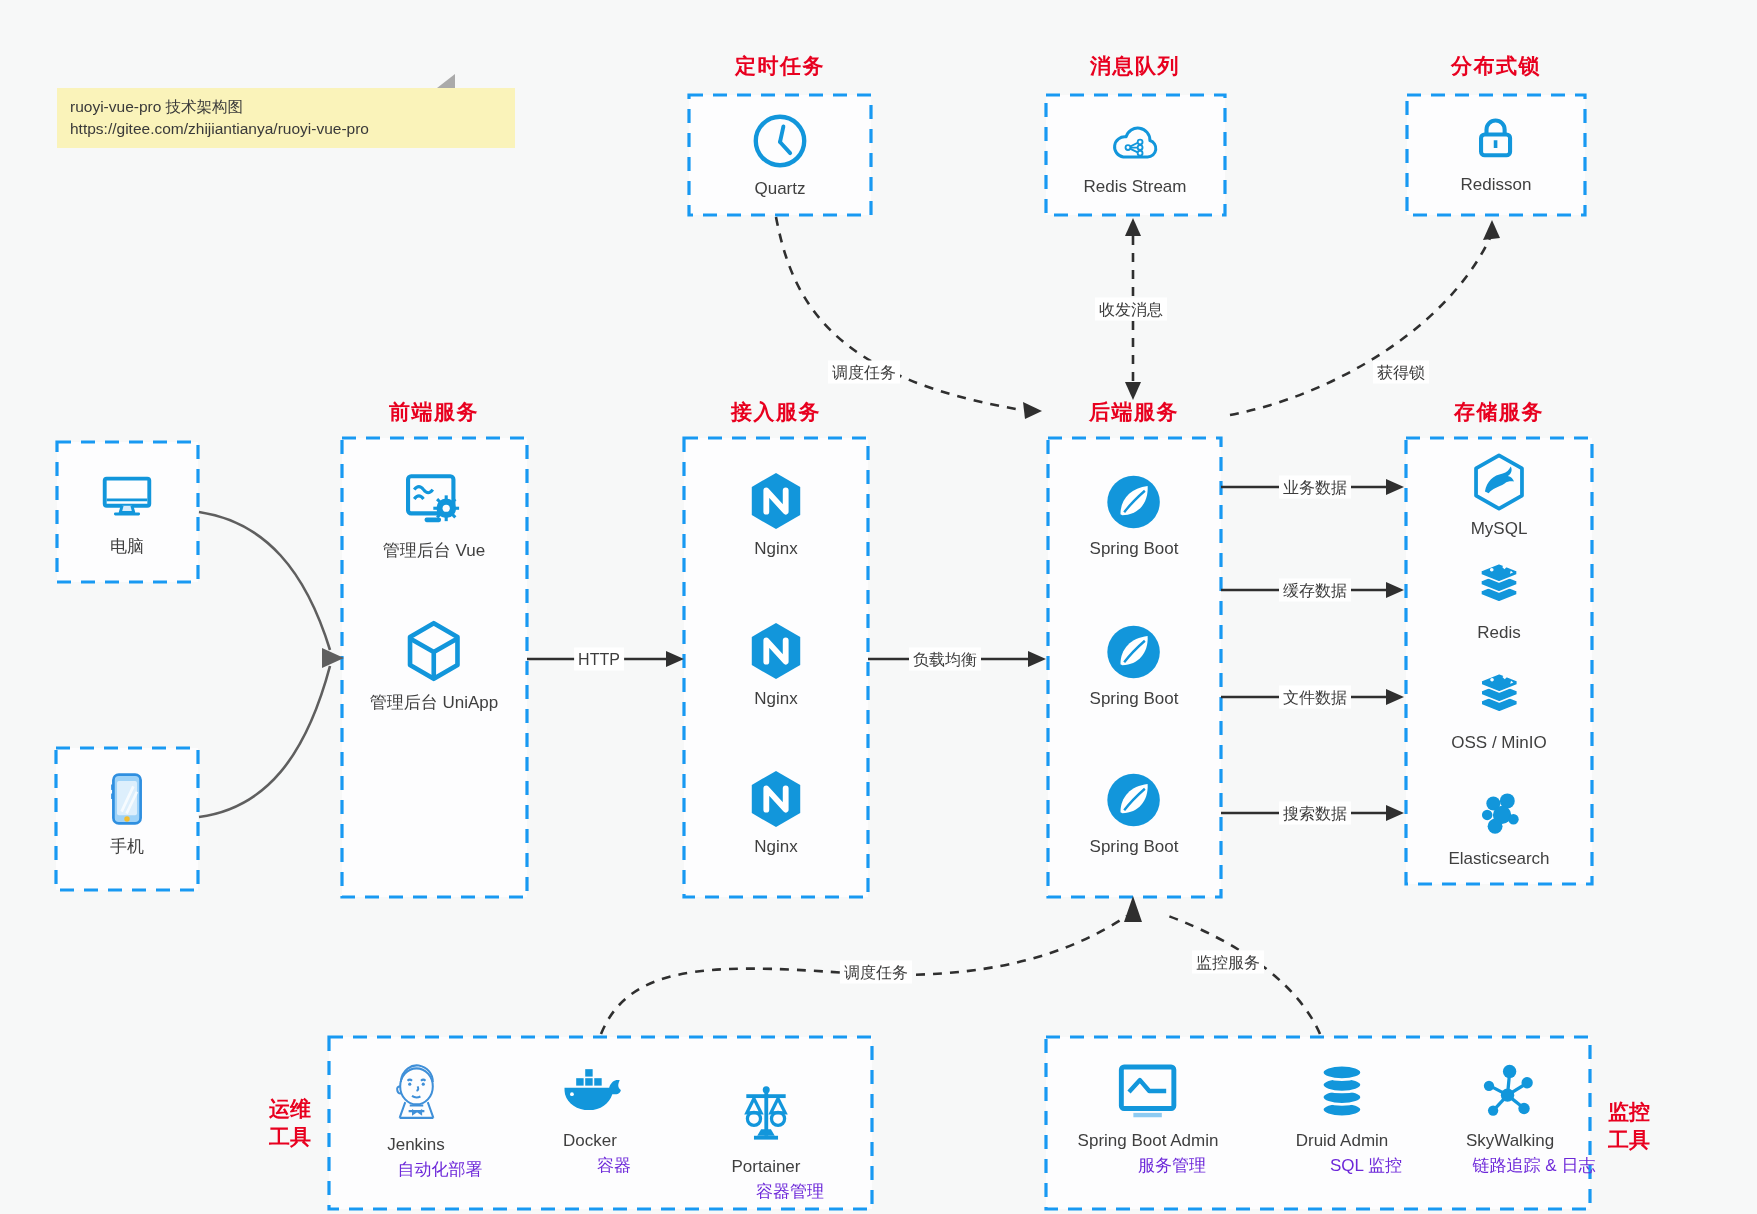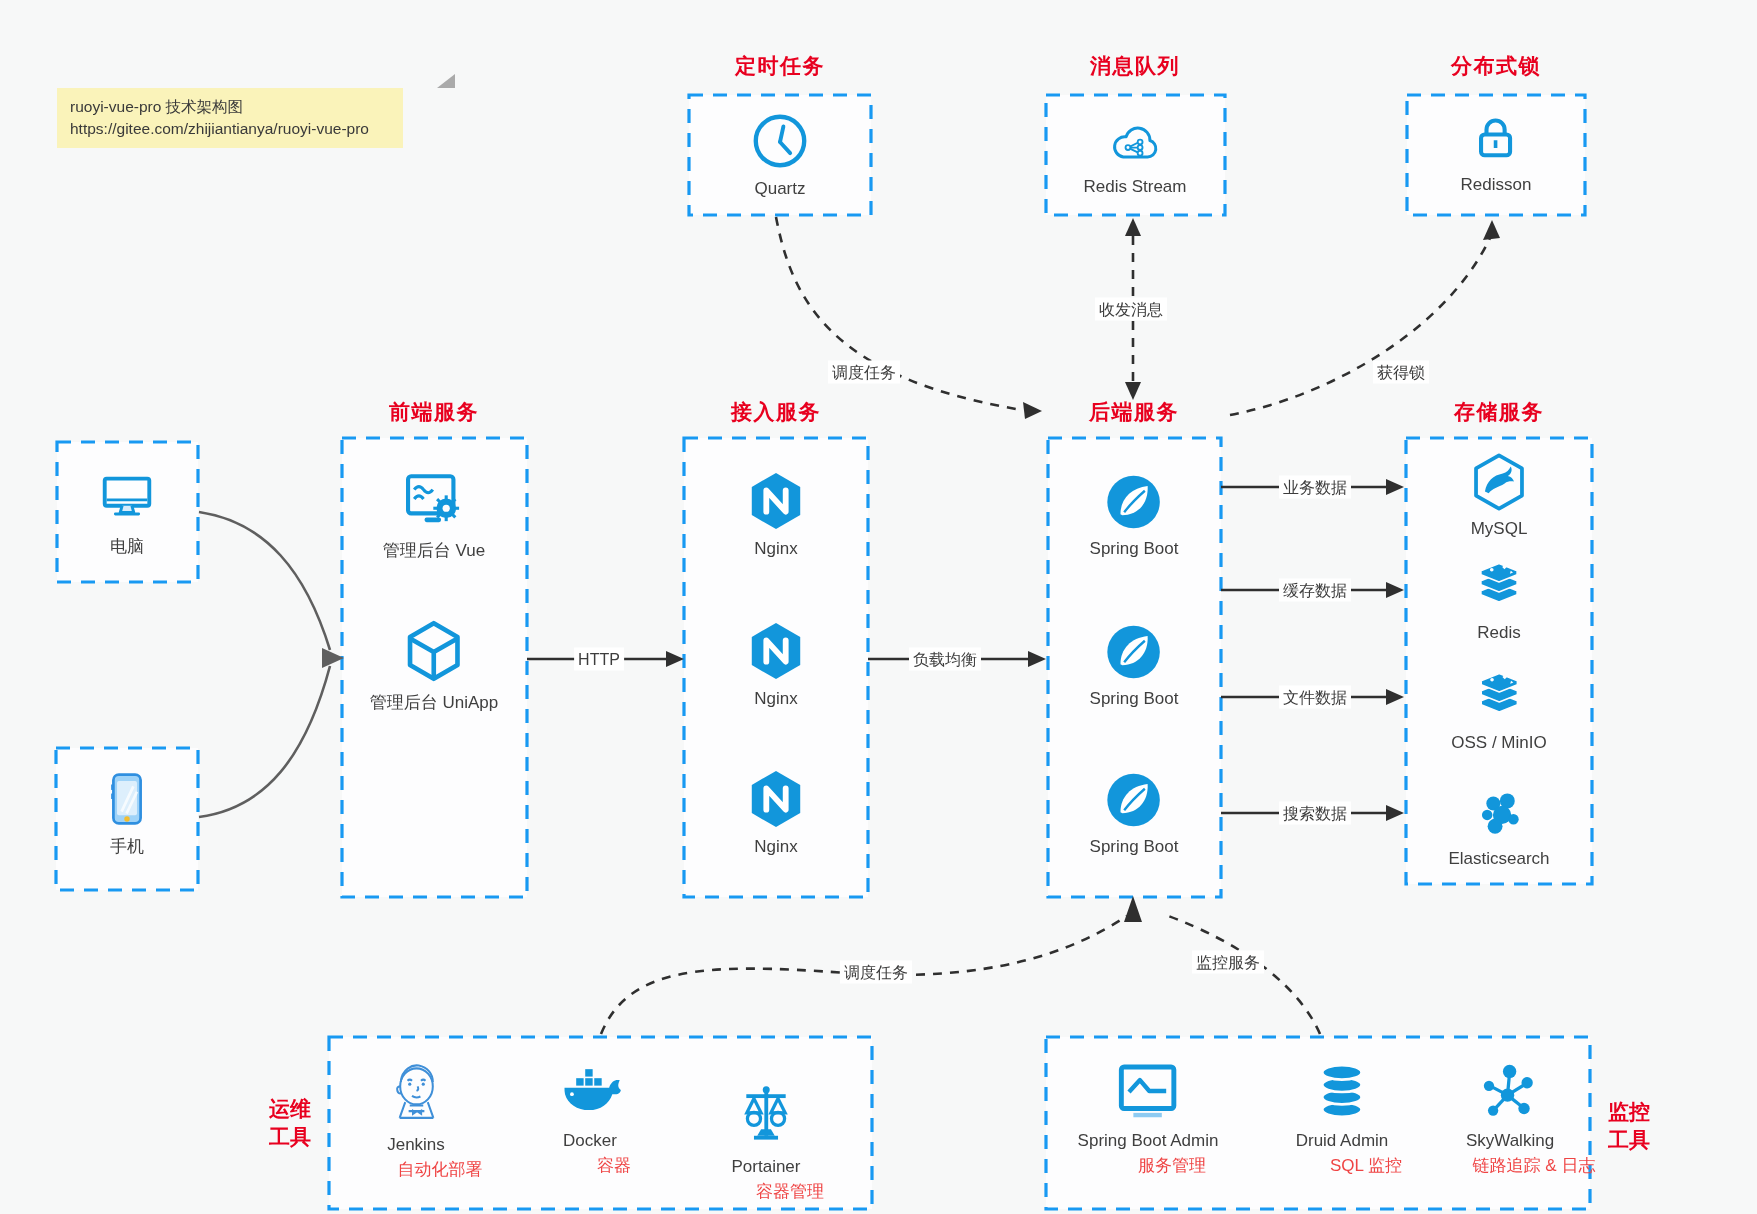--- a/index.html
+++ b/index.html
@@ -7,24 +7,24 @@
           font-family:"Liberation Sans","DejaVu Sans",sans-serif;overflow:hidden;}
   .overlay{position:absolute;left:0;top:0;pointer-events:none;}
   .red-title{position:absolute;transform:translate(-50%,-50%);color:#e8001f;
              font-size:21px;font-weight:bold;white-space:nowrap;letter-spacing:1.5px;}
   .side-title{position:absolute;transform:translate(-50%,-50%);color:#e8001f;
               font-size:21px;font-weight:bold;text-align:center;line-height:28px;white-space:nowrap;}
   .item{position:absolute;display:flex;flex-direction:column;align-items:center;
         transform:translateX(-50%);}
   .item svg{display:block;}
   .item-label{font-size:17px;color:#3f3f3f;white-space:nowrap;margin-top:7px;}
-  .item-sublabel{font-size:17px;color:#ef4444;white-space:nowrap;margin-top:3px;text-align:right;margin-left:48px;}
+  .item-sublabel{font-size:17px;color:#6d28d9;white-space:nowrap;margin-top:3px;text-align:right;margin-left:48px;}
   .edge-label{position:absolute;transform:translate(-50%,-50%);background:#ffffff;
               font-size:16px;color:#3d3d3d;padding:2px 4px;white-space:nowrap;line-height:19px;}
-  .note{position:absolute;left:57px;top:88px;width:346px;height:60px;background:#faf3ba;
+  .note{position:absolute;left:57px;top:88px;width:458px;height:60px;background:#faf3ba;
         box-sizing:border-box;padding:8px 0 0 13px;font-size:15.5px;color:#3a3a3a;line-height:22px;}
   .note-fold{position:absolute;left:437px;top:74px;width:0;height:0;
              border-left:18px solid transparent;border-bottom:14px solid #aaaaaa;}
 </style>
 </head>
 <body>
 
 <div class="canvas">
 
   <svg class="overlay" width="1757" height="1214" viewBox="0 0 1757 1214">

